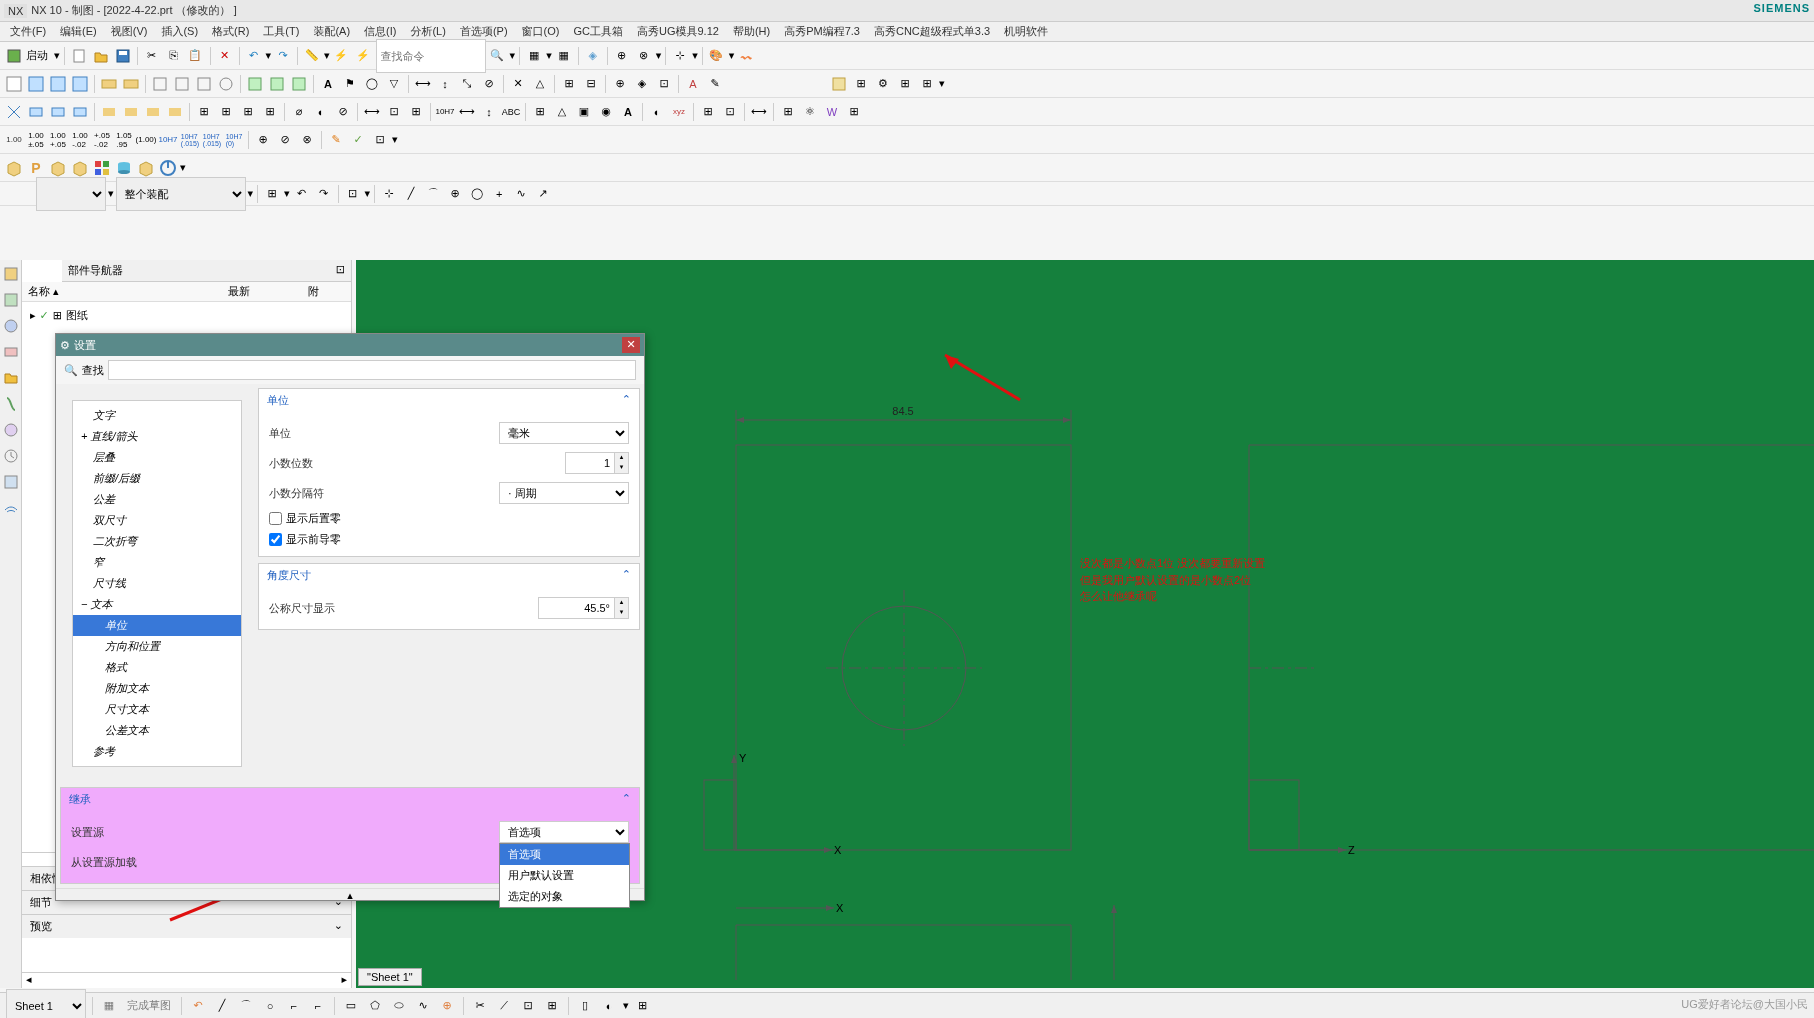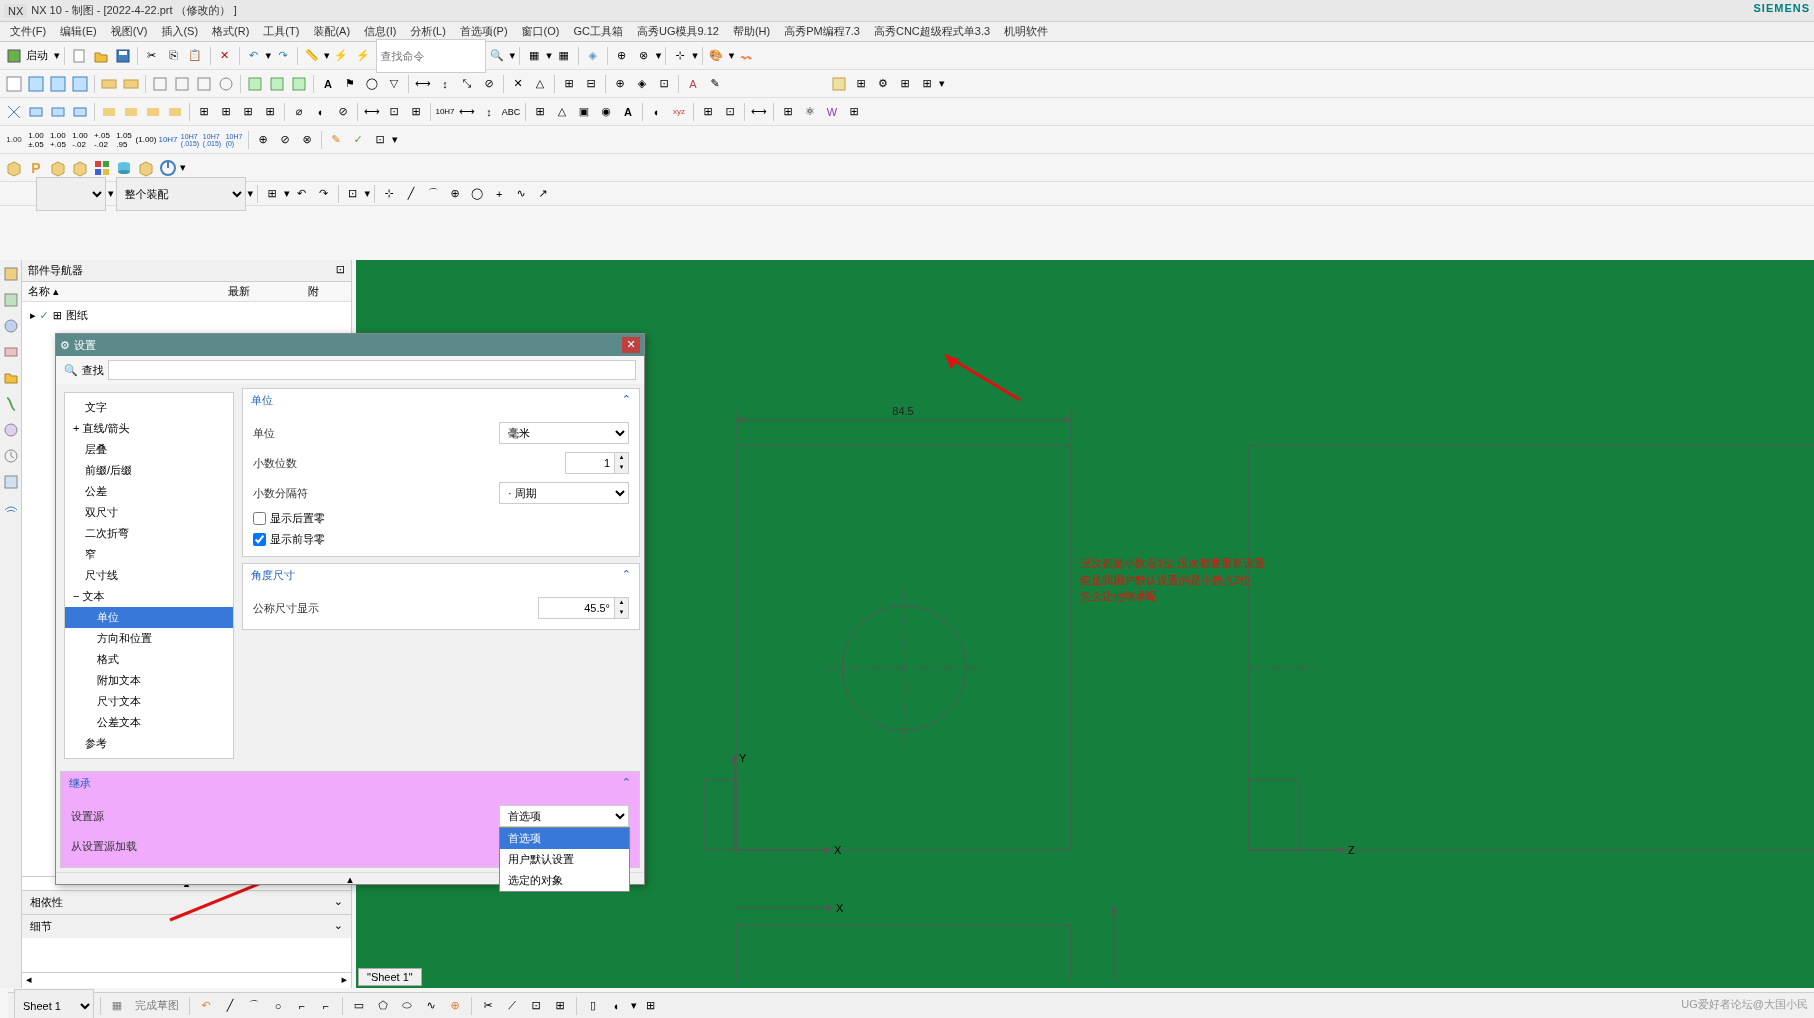--- a/index.html
+++ b/index.html
@@ -17,34 +17,34 @@
 .tb-btn { width: 20px; height: 20px; display: inline-flex; align-items: center; justify-content: center; border: 1px solid transparent; cursor: pointer; }
 .tb-sep { width: 1px; height: 18px; background: #ccc; margin: 0 2px; }
 .tb-input { height: 34px; border: 1px solid #ccc; padding: 0 4px; }
 
 .main-area { position: absolute; top: 260px; left: 356px; right: 0; bottom: 30px; background: #15803d; }
 
 .left-rail { position: absolute; left: 0; top: 260px; width: 22px; bottom: 30px; background: #f0f0f0; border-right: 1px solid #ccc; }
 .left-rail .rail-icon { width: 20px; height: 24px; margin: 2px auto; display: flex; align-items: center; justify-content: center; }
 
 .nav-panel { position: absolute; left: 22px; top: 260px; width: 330px; bottom: 30px; background: #fff; border-right: 1px solid #ccc; }
-.nav-header { height: 22px; background: #f0f0f0; border-bottom: 1px solid #ccc; padding: 3px 6px; display: flex; justify-content: space-between; }
+.nav-header { height: 22px; background: #f0f0f0; border-bottom: 1px solid #ccc; padding: 3px 6px; display: flex; justify-content: space-between; margin-left: 40px; }
 .nav-cols { height: 20px; background: #f8f8f8; border-bottom: 1px solid #ddd; display: flex; padding: 2px 6px; }
 .nav-col1 { width: 200px; }
 .nav-tree { padding: 4px; }
 .tree-row { padding: 2px 4px; display: flex; align-items: center; gap: 4px; }
 
 .settings-dialog { position: absolute; left: 55px; top: 333px; width: 590px; background: #f0f0f0; border: 1px solid #888; box-shadow: 2px 2px 8px rgba(0,0,0,0.3); z-index: 100; }
 .dlg-title { height: 22px; background: #5a8a8a; color: #fff; display: flex; align-items: center; justify-content: space-between; padding: 0 4px; }
 .dlg-title .gear { margin-right: 4px; }
 .dlg-close { width: 18px; height: 16px; background: #c04040; color: #fff; text-align: center; cursor: pointer; line-height: 14px; }
 .dlg-search { padding: 4px 8px; display: flex; align-items: center; gap: 4px; background: #f5f5f5; }
 .dlg-search input { flex: 1; height: 20px; border: 1px solid #ccc; padding: 0 4px; }
 .dlg-body { display: flex; }
-.dlg-tree { width: 170px; background: #fff; border: 1px solid #ccc; margin: 8px; padding: 4px 0; }
+.dlg-tree { width: 170px; background: #fff; border: 1px solid #ccc; margin: 16px; padding: 4px 0; font-style: italic; }
 .dlg-tree-item { padding: 3px 8px; cursor: pointer; }
 .dlg-tree-item.selected { background: #3878d8; color: #fff; }
 .dlg-tree-item.indent1 { padding-left: 20px; }
 .dlg-tree-item.indent2 { padding-left: 32px; }
 .dlg-content { flex: 1; margin: 4px 4px 4px 0; }
 .dlg-section { background: #fff; border: 1px solid #ccc; margin-bottom: 6px; }
 .dlg-sec-header { padding: 4px 8px; color: #2060c0; display: flex; justify-content: space-between; cursor: pointer; }
 .dlg-sec-body { padding: 6px 10px; }
 .dlg-row { display: flex; align-items: center; justify-content: space-between; padding: 4px 0; }
 .dlg-row label { color: #333; }
@@ -61,21 +61,21 @@
 .dropdown-open .dd-item.highlighted { background: #3878d8; color: #fff; }
 
 .dlg-footer { padding: 6px; text-align: right; border-top: 1px solid #ddd; }
 .dlg-btn { padding: 4px 18px; background: #f0f0f0; border: 1px solid #aaa; cursor: pointer; }
 
 .red-arrow { position: absolute; pointer-events: none; }
 .annotation-text { position: absolute; color: #e01010; font-size: 24px; line-height: 1.5; font-weight: 400; }
 
 .accordion-row { padding: 4px 8px; background: #f0f0f0; border-top: 1px solid #ccc; display: flex; justify-content: space-between; cursor: pointer; }
 
-.status-bar { position: absolute; bottom: 0; left: 8px; right: 0; height: 26px; background: #f0f0f0; border-top: 1px solid #ccc; display: flex; align-items: center; padding: 8px 6px; gap: 4px; }
+.status-bar { position: absolute; bottom: 0; left: 0; right: 0; height: 26px; background: #f0f0f0; border-top: 1px solid #ccc; display: flex; align-items: center; padding: 8px 6px; gap: 4px; }
 .sheet-tab { position: absolute; bottom: 28px; left: 358px; padding: 2px 8px; background: #f0f0f0; border: 1px solid #aaa; font-size: 11px; }
 .watermark { position: absolute; right: 6px; bottom: 6px; color: #999; font-size: 11px; }
 
 .drawing-svg { position: absolute; top: 0; left: 0; }
 </style>
 </head>
 <body>
 
 <div class="title-bar">
   <span class="nx-label">NX</span>
@@ -505,20 +505,24 @@
     </div>
   </div>
   <div style="position:absolute;bottom:50px;left:0;right:0;">
     <div style="height:14px;border-top:1px solid #ccc;text-align:center;">▴</div>
     <div class="accordion-row">
       <span>相依性</span>
         <span>⌄</span>
     </div>
     <div class="accordion-row">
       <span>细节</span>
+        <span>⌄</span>
+    </div>
+    <div class="accordion-row">
+      <span>预览</span>
         <span>⌄</span>
     </div>
   </div>
   <div style="position:absolute;bottom:0;left:0;right:0;height:16px;border-top:1px solid #ccc;">
     <span style="float:left;padding:0 4px;">◂</span>
     <span style="float:right;padding:0 4px;">▸</span>
   </div>
 </div>
 
 <div class="main-area">

